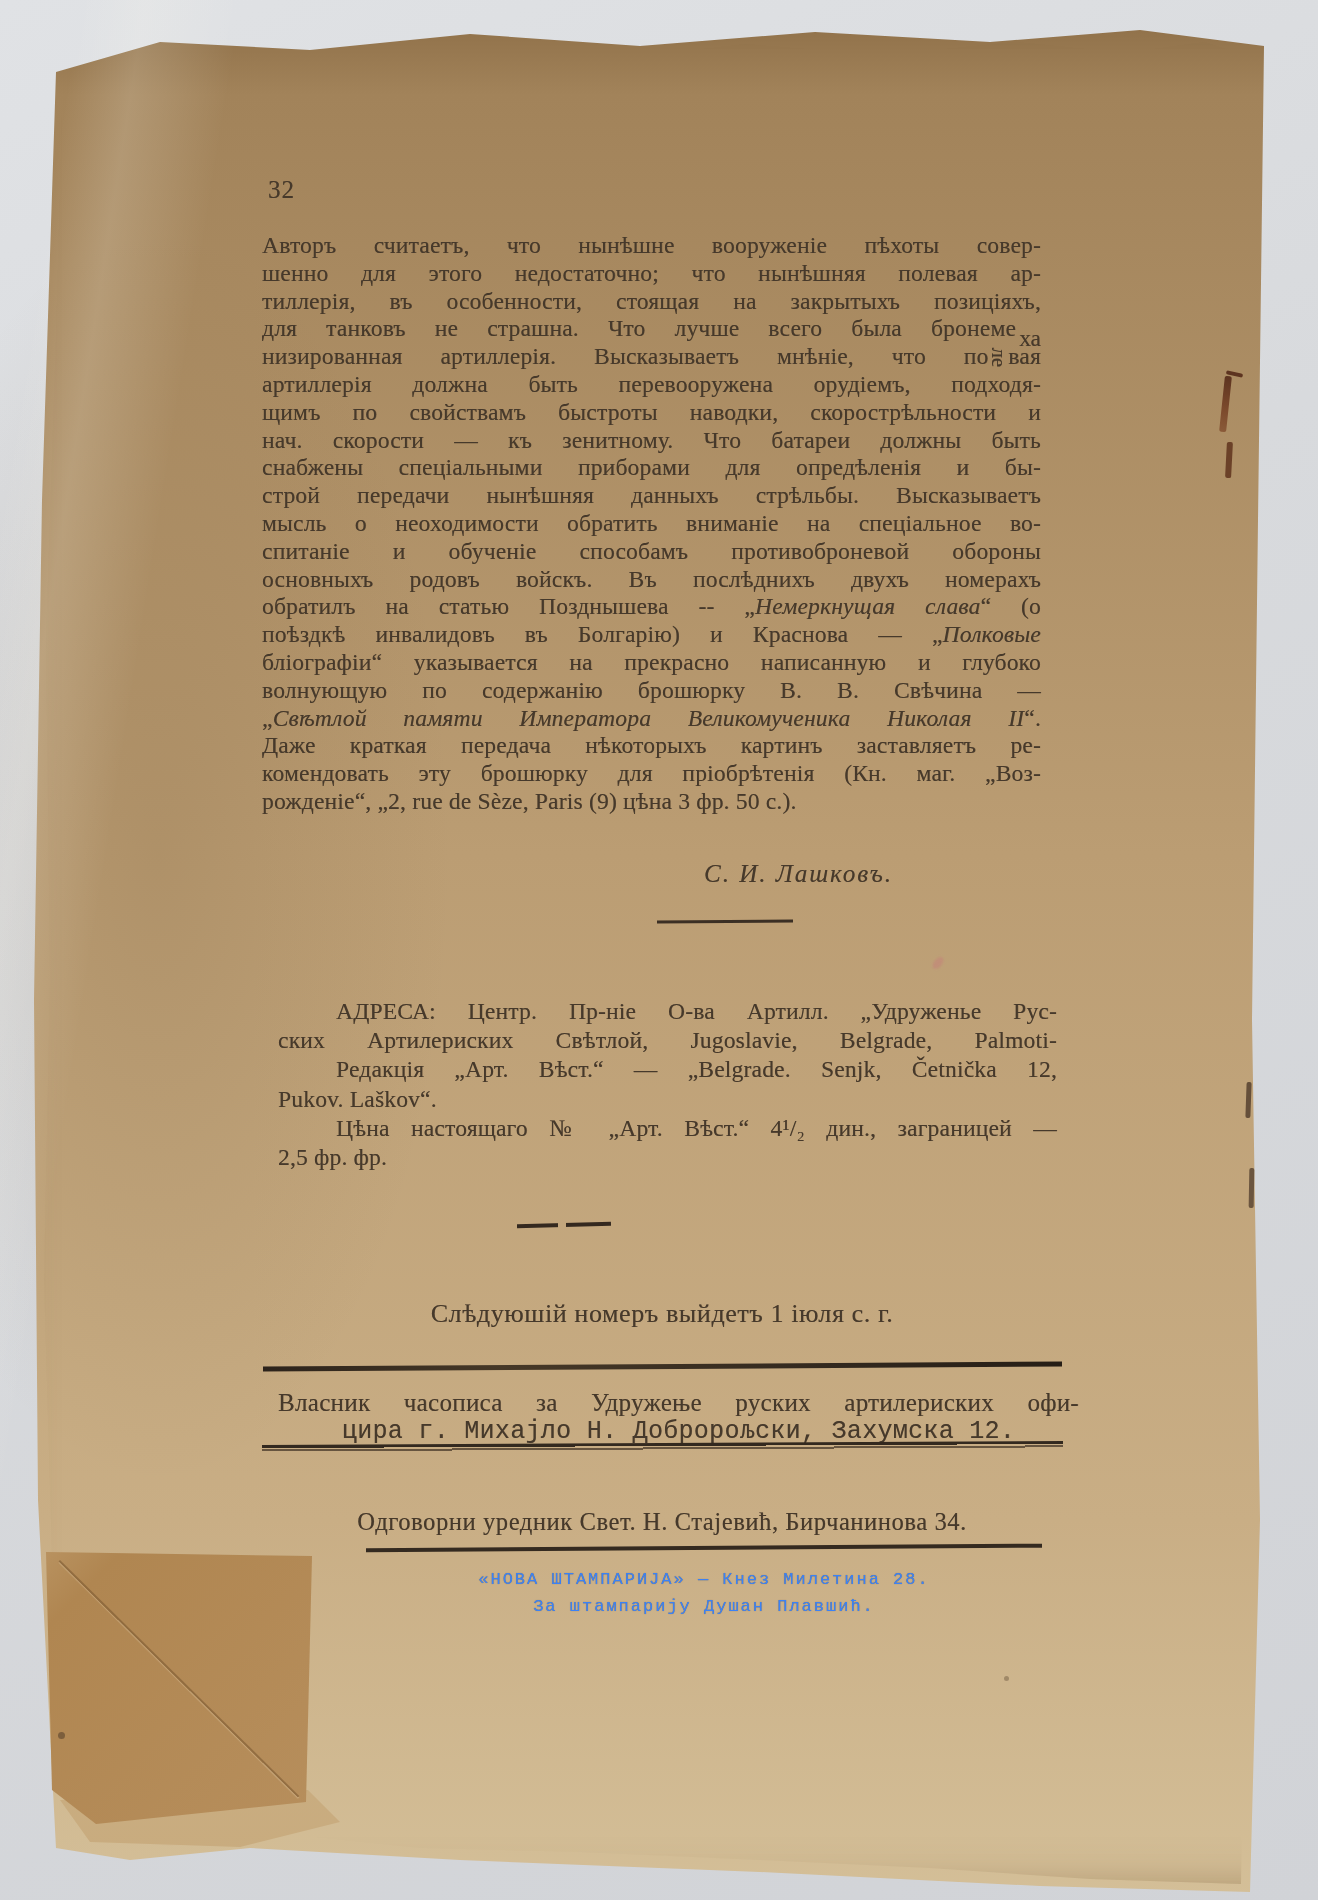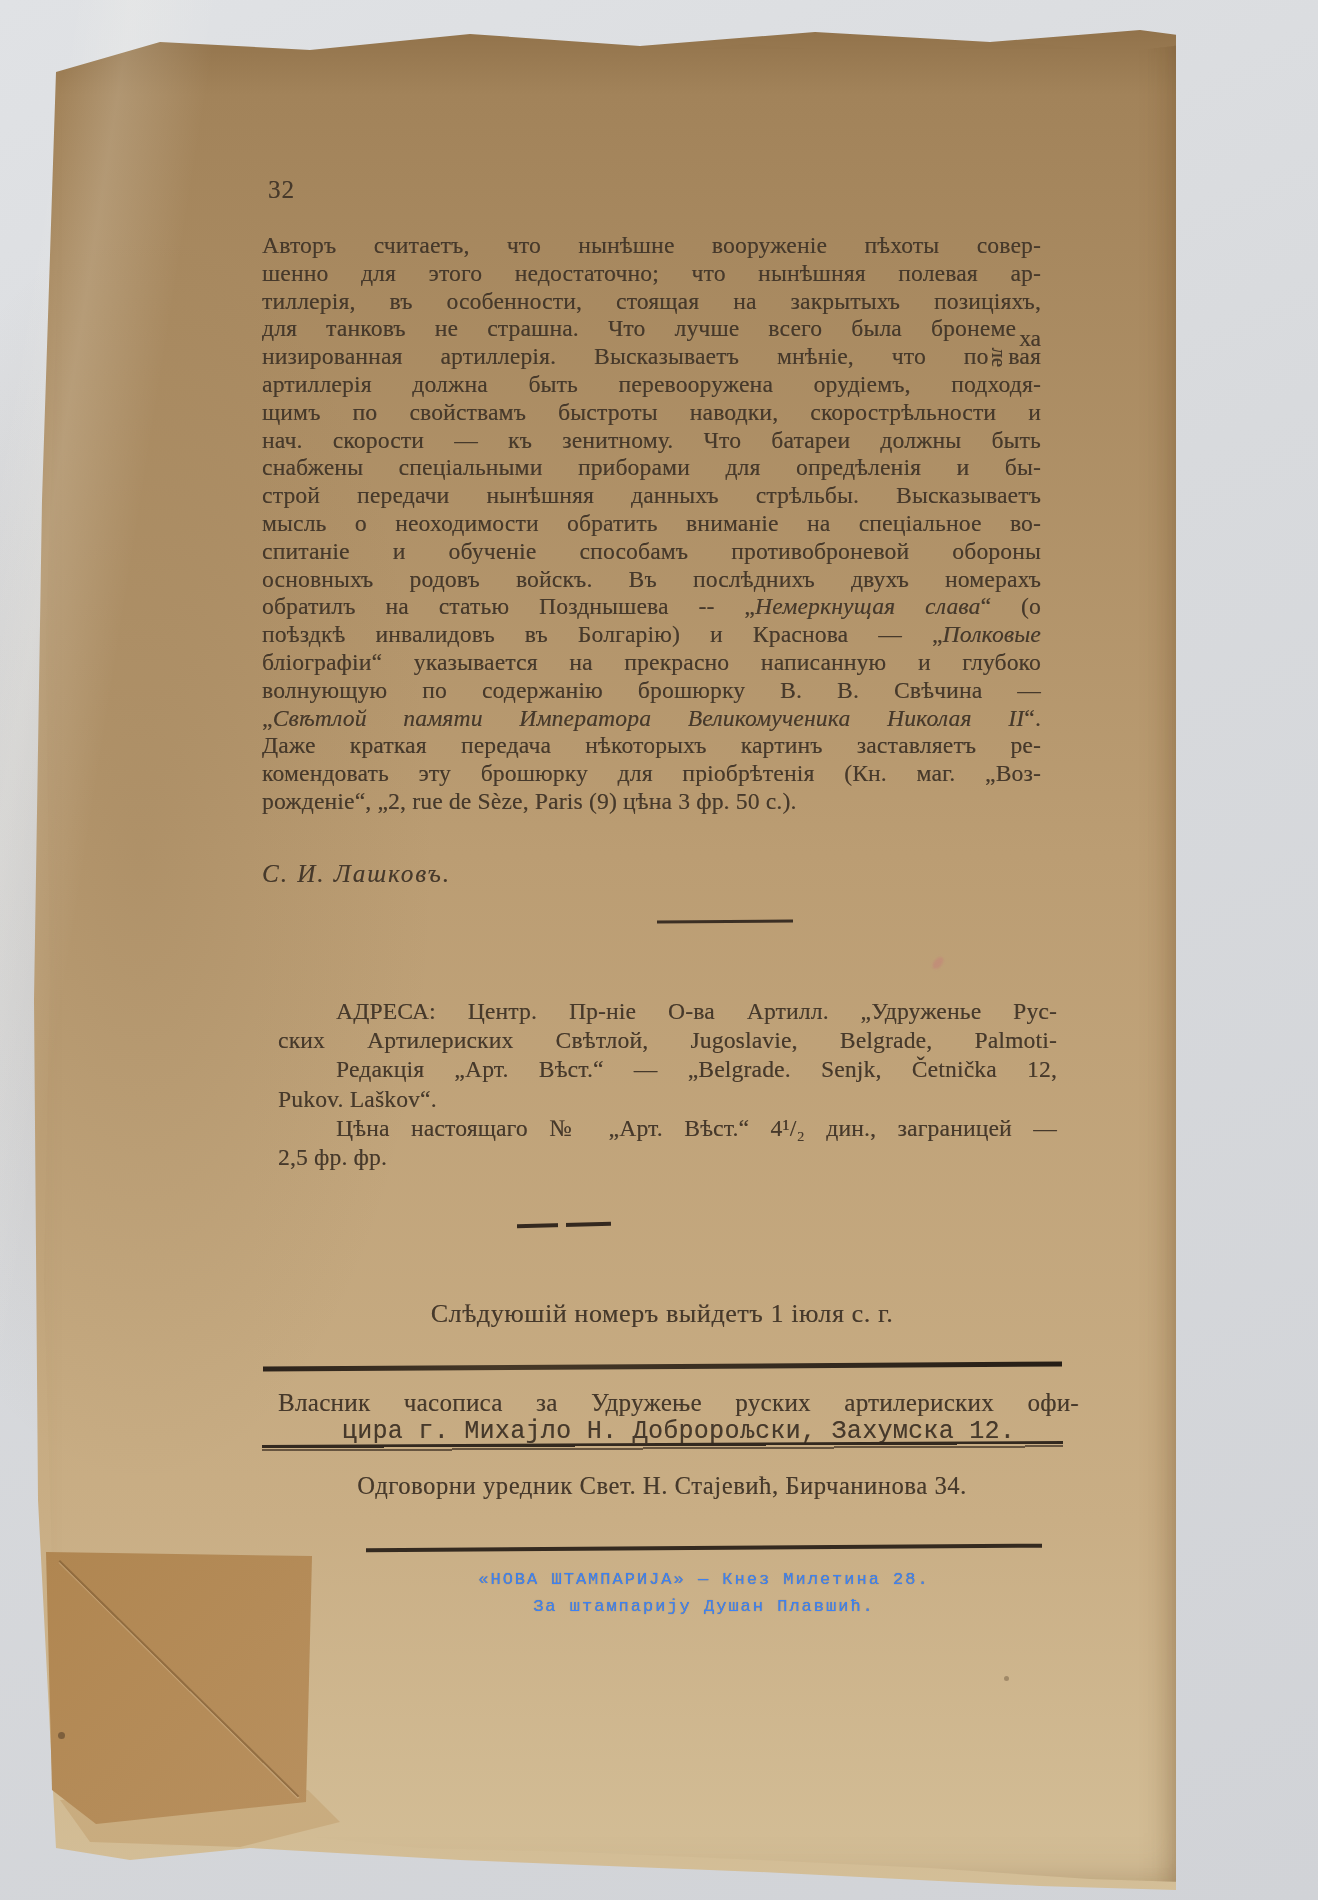--- a/index.html
+++ b/index.html
@@ -1,21 +1,21 @@
 <!DOCTYPE html>
 <html><head>
 <meta charset="utf-8">
 <style>
   html,body{margin:0;padding:0;}
   body{
     width:1318px;height:1900px;overflow:hidden;
     font-family:"Liberation Serif","DejaVu Serif",serif;
     background:linear-gradient(155deg,#e0e2e5 0%,#d8dadd 40%,#d1d3d7 100%);
   }
-  .scene{position:relative;width:1144px;height:1900px;overflow:hidden;padding-left:32px;}
+  .scene{position:relative;width:1318px;height:1900px;overflow:hidden;}
 
   
   .underpages{
     position:absolute;inset:0;
     background:linear-gradient(180deg,#8a6b44 0%,#a2835a 5%,#bb9d73 45%,#c9ae85 80%,#d4bf98 100%);
     clip-path:polygon(56px 72px,160px 42px,310px 50px,470px 34px,640px 46px,815px 32px,990px 42px,1140px 30px,1264px 46px,1258px 520px,1252px 1020px,1260px 1520px,1250px 1892px,1040px 1886px,760px 1872px,460px 1860px,250px 1848px,130px 1860px,56px 1848px,38px 1500px,34px 1000px,42px 500px);
     filter:drop-shadow(6px 10px 16px rgba(95,95,108,.55));
   }
   
   .page{
@@ -42,24 +42,24 @@
   .article{position:absolute;left:262px;top:232px;width:779px;font-size:23.5px;line-height:27.8px;letter-spacing:.2px;}
   .addresses{position:absolute;left:278px;top:997px;width:779px;font-size:23.5px;line-height:29.2px;letter-spacing:.2px;}
   .tline{text-align:justify;text-align-last:justify;}
   .tline.last{text-align-last:left;}
   .tline.center{text-align:right;text-align-last:center;font-family:Liberation Mono, monospace;}
   .tline.indent{text-indent:58px;}
   span.italic{font-style:italic;}
   span.drop{position:relative;top:10px;margin-left:3px;letter-spacing:0;}
   span.rot{display:inline-block;transform:rotate(90deg);line-height:.6;letter-spacing:0;font-size:21px;}
 
-  .signature{position:absolute;left:262px;top:860px;width:779px;text-align:left;padding-right:148px;box-sizing:border-box;font-style:italic;font-size:25px;letter-spacing:2px;}
+  .signature{position:absolute;left:262px;top:860px;width:779px;text-align:right;padding-right:148px;box-sizing:border-box;font-style:italic;font-size:25px;letter-spacing:2px;}
   .next-issue{position:absolute;left:262px;top:1299px;width:800px;text-align:center;font-size:26px;letter-spacing:.6px;}
   .owner{position:absolute;left:278px;top:1389px;width:801px;font-size:25px;line-height:28.5px;letter-spacing:.3px;}
-  .editor{position:absolute;left:262px;top:1472px;width:800px;text-align:center;font-size:24.5px;letter-spacing:.6px;}
+  .editor{position:absolute;left:262px;top:1508px;width:800px;text-align:center;font-size:24.5px;letter-spacing:.6px;}
   .imprint{position:absolute;left:366px;top:1566px;width:676px;font-size:17px;line-height:27px;letter-spacing:2px;color:#3b82f6;text-shadow:0 0 .8px rgba(86,72,58,.7);}
 
   
   .rule{position:absolute;background:#3b2f24;}
   .rule-1{left:657px;top:920px;width:136px;height:3px;transform:rotate(-.5deg);}
   .rule-2{left:517px;top:1223px;width:94px;height:4px;transform:rotate(-1.5deg);
           background:linear-gradient(90deg,#34291f 0 44%,rgba(0,0,0,0) 44% 52%,#34291f 52% 100%);}
   .rule-3{left:263px;top:1364px;width:799px;height:5px;transform:rotate(-.35deg);
           background:linear-gradient(90deg,#2c231b,#463827 30%,#33291f 70%,#261e16);}
   .rule-4{left:262px;top:1443px;width:801px;height:8px;transform:rotate(-.3deg);background:linear-gradient(180deg,#33291f 0 38%,rgba(0,0,0,0) 38% 55%,rgba(70,55,40,.75) 55% 80%,rgba(0,0,0,0) 80%);}

